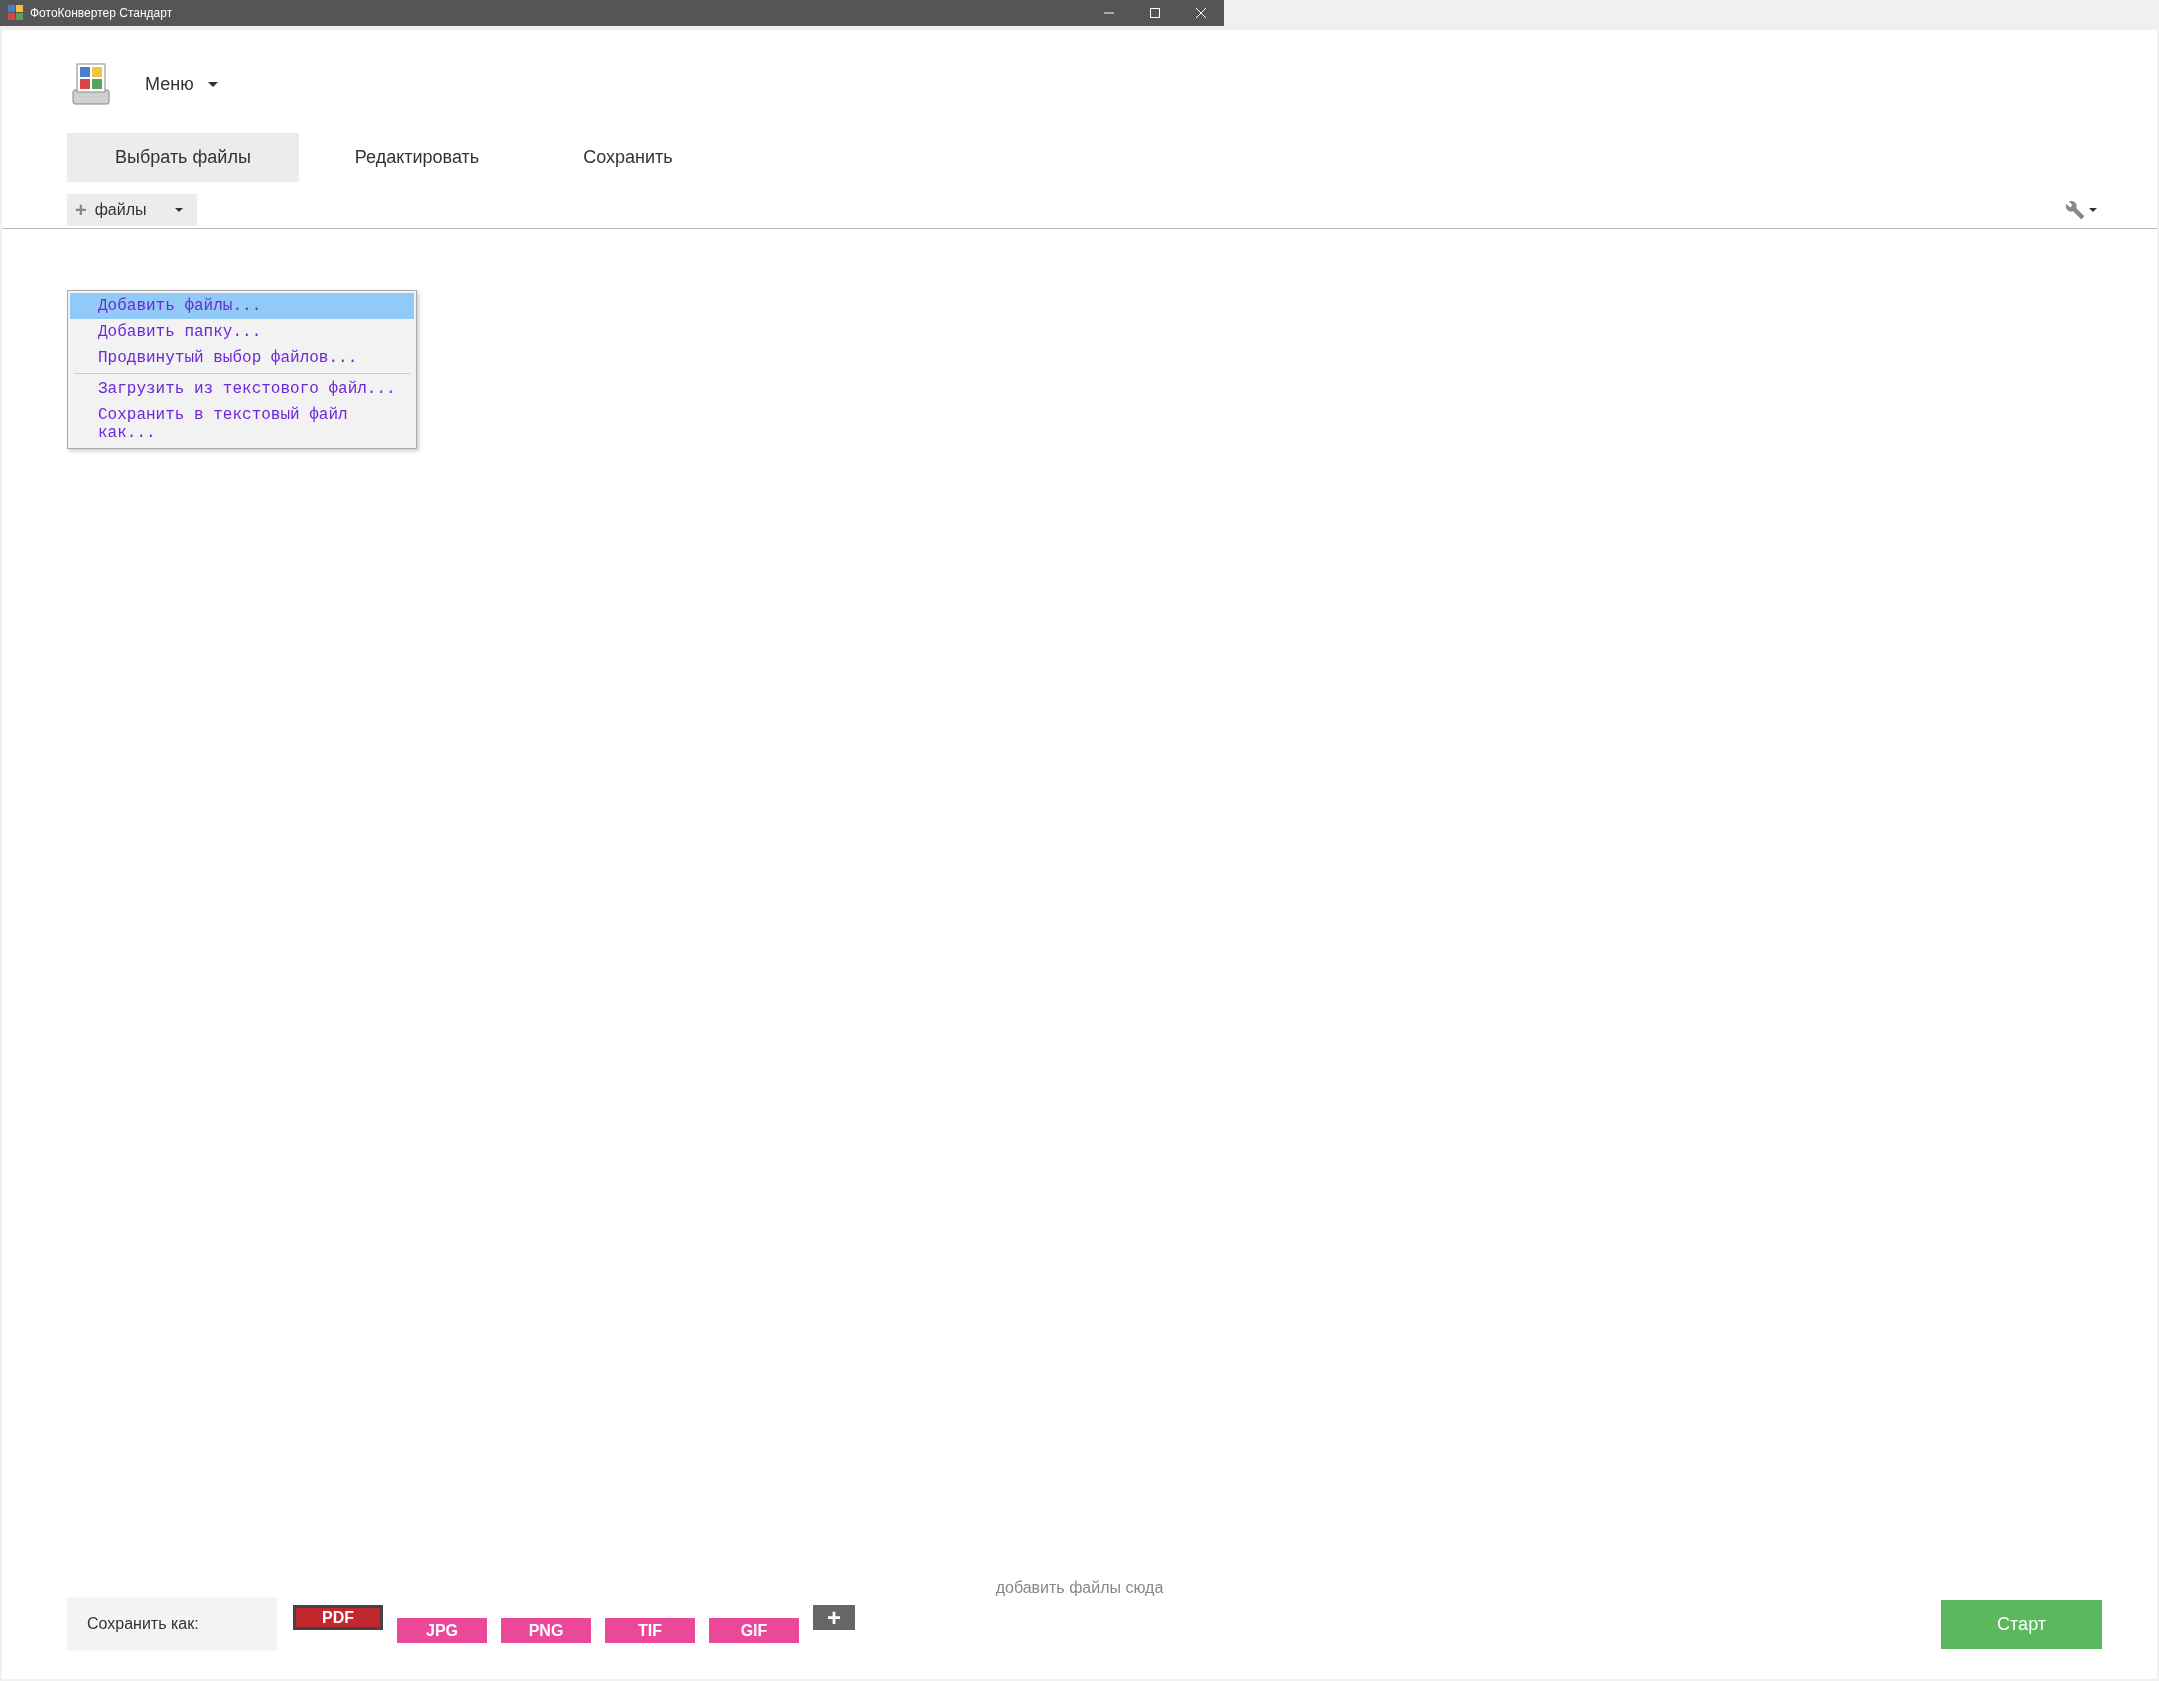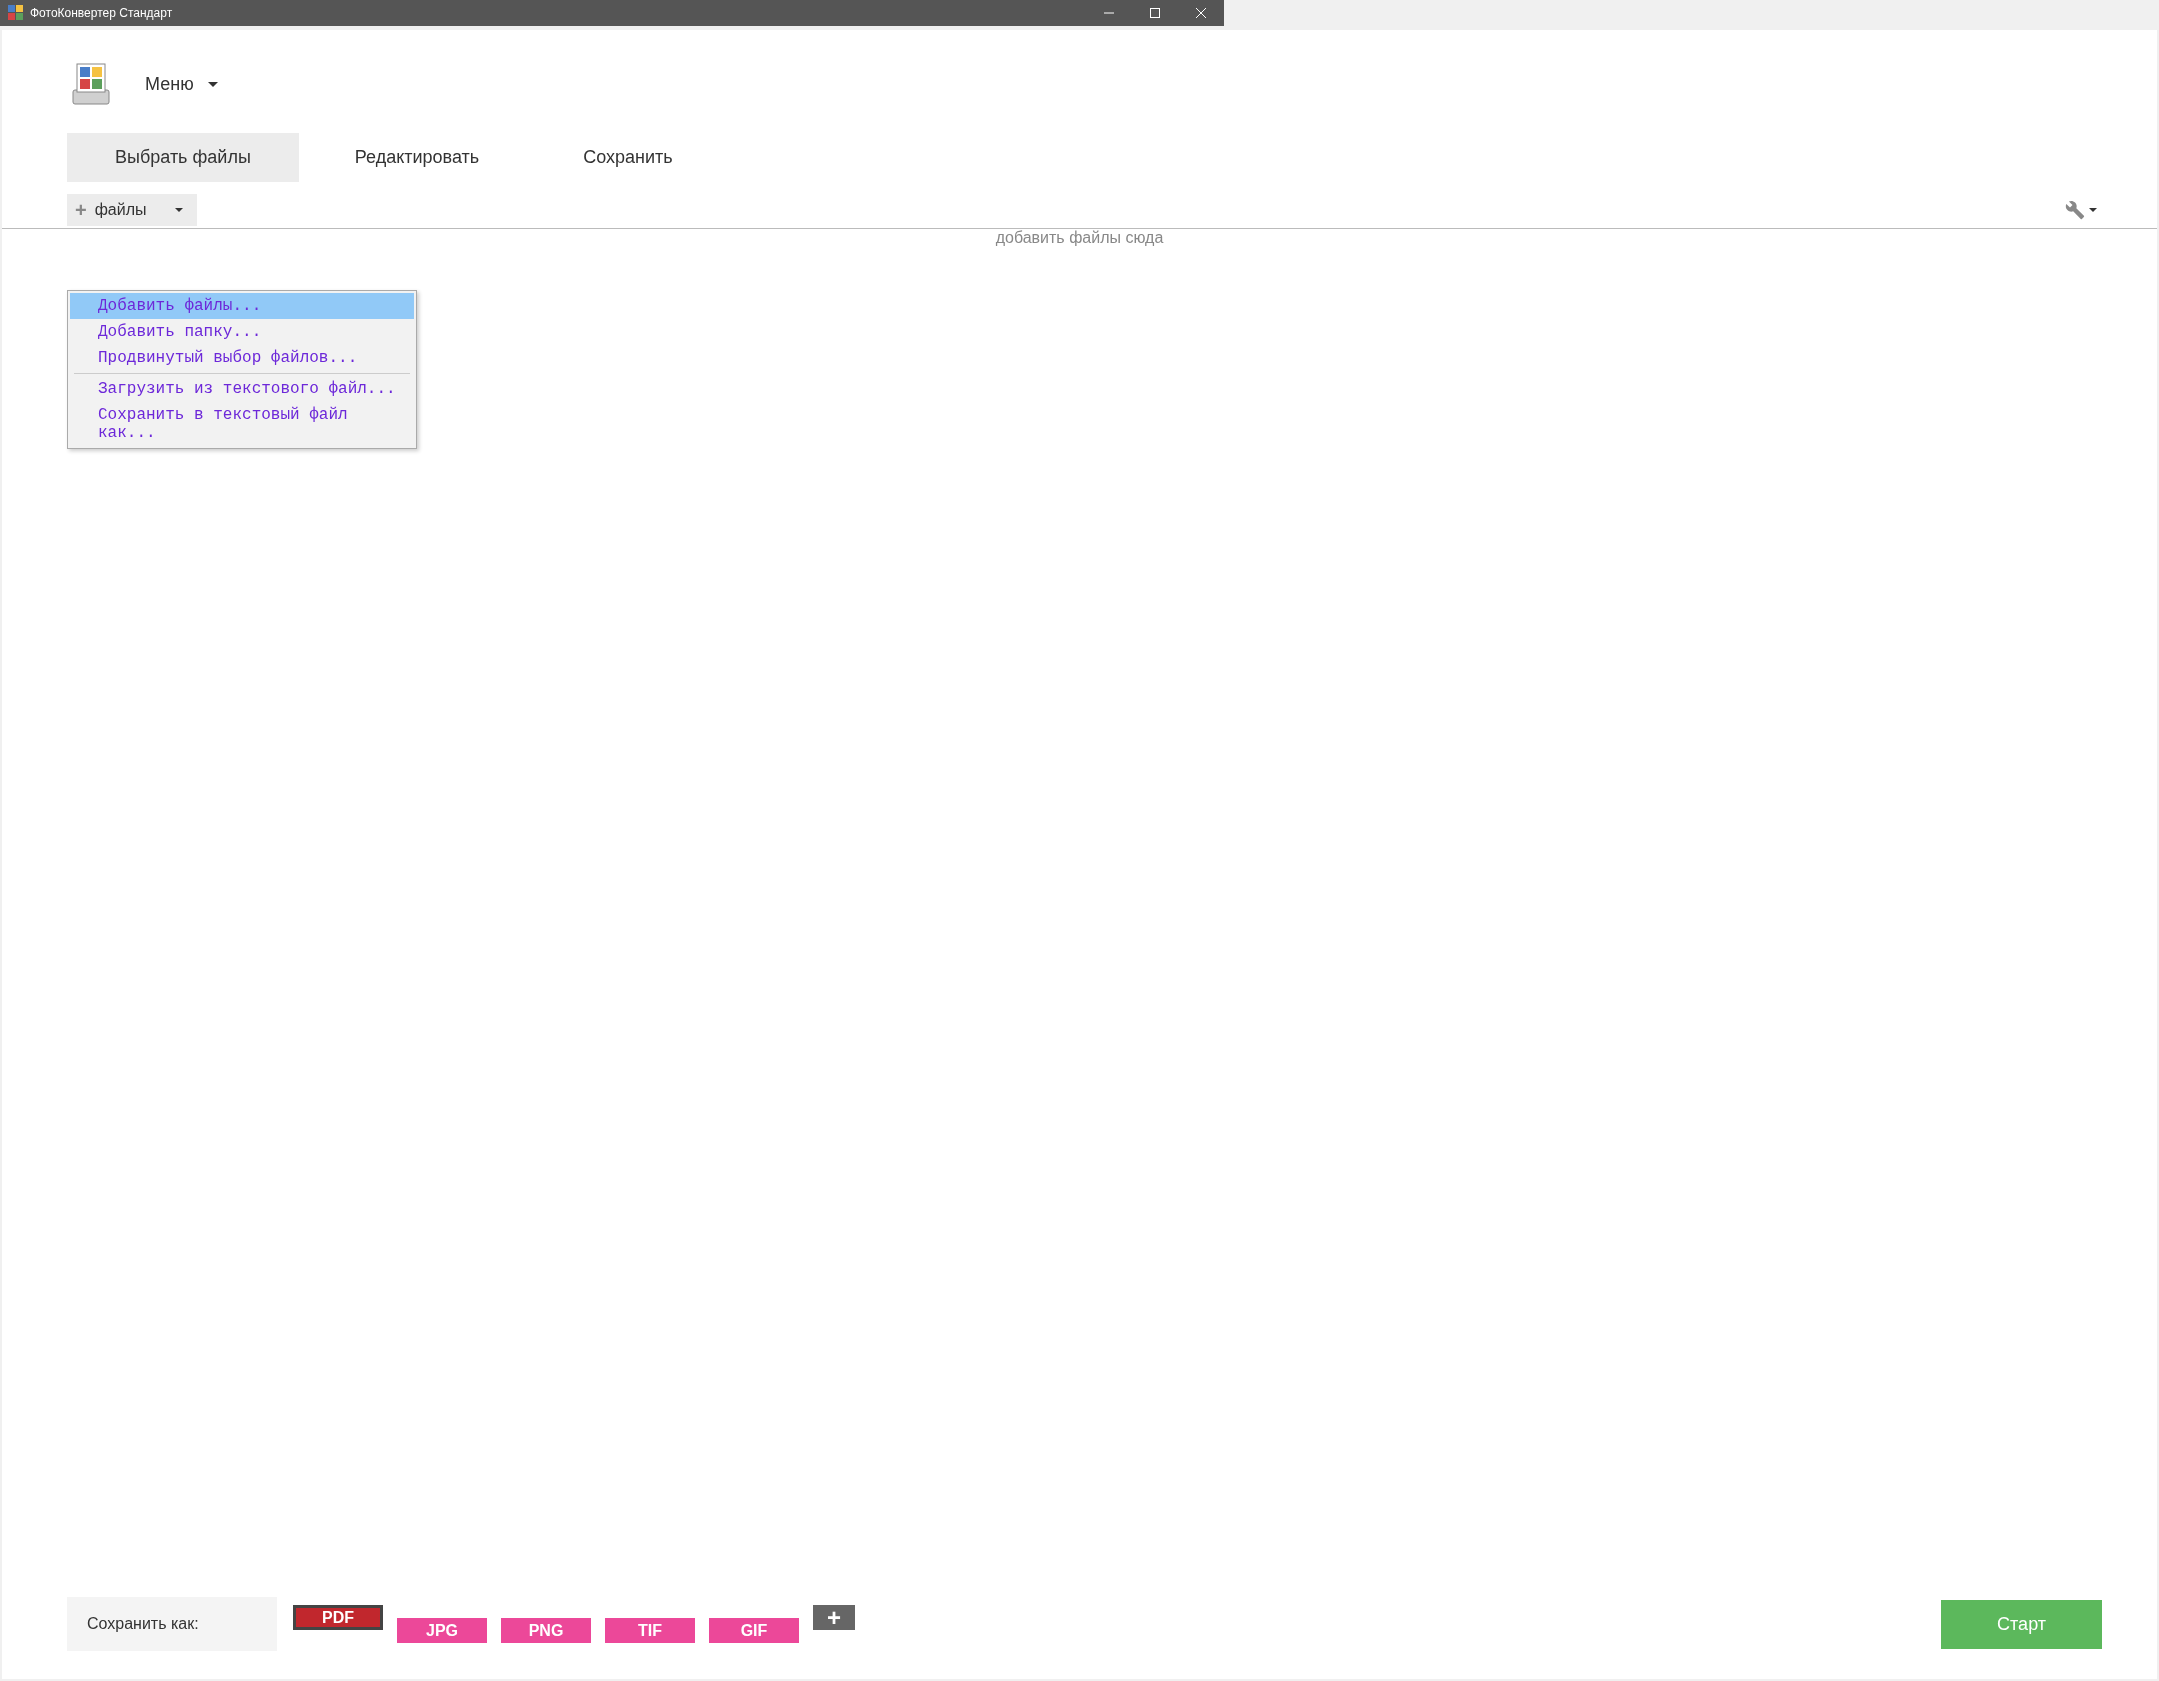--- a/index.html
+++ b/index.html
@@ -30,21 +30,21 @@
 .wrench-btn { display: flex; align-items: center; gap: 4px; cursor: pointer; color: #888; }
 .wrench-caret { width: 0; height: 0; border-left: 4px solid transparent; border-right: 4px solid transparent; border-top: 4px solid #333; }
 
 .divider { height: 1px; background: #bbb; margin-top: 2px; }
 
 .dropdown-menu { position: absolute; left: 65px; top: 260px; width: 350px; background: #f2f2f2; border: 1px solid #aaa; box-shadow: 2px 2px 4px rgba(0,0,0,0.2); z-index: 10; padding: 2px; }
 .dropdown-item { padding: 4px 8px 4px 28px; font-size: 16px; color: #6d28d9; cursor: pointer; font-family: Liberation Mono, monospace; }
 .dropdown-item.highlighted { background: #91c9f7; }
 .dropdown-sep { height: 1px; background: #ccc; margin: 2px 4px; }
 
-.drop-area { flex: 1; display: flex; align-items: flex-start; justify-content: center; color: #888; font-size: 16px; }
+.drop-area { flex: 1; display: flex; align-items: flex-end; justify-content: center; color: #888; font-size: 16px; }
 
 .status-row { padding: 10px 0 20px 85px; font-size: 15px; color: #222; }
 
 .bottom-row { display: flex; align-items: center; padding: 0 55px 28px 65px; gap: 16px; justify-content: center; }
 .save-as-label { background: #f4f4f4; padding: 18px 40px 18px 20px; font-size: 16px; color: #333; min-width: 210px; }
 .format-group { display: flex; gap: 14px; }
 .format-btn { width: 90px; height: 25px; display: flex; align-items: center; justify-content: center; font-weight: bold; font-size: 16px; color: #fff; cursor: pointer; }
 .format-btn.selected { background: #c1272d; border: 3px solid #444; }
 .format-btn.gray { background: #ec4899; margin-top: 13px; }
 .format-btn.add { background: #666; width: 42px; font-size: 24px; }

